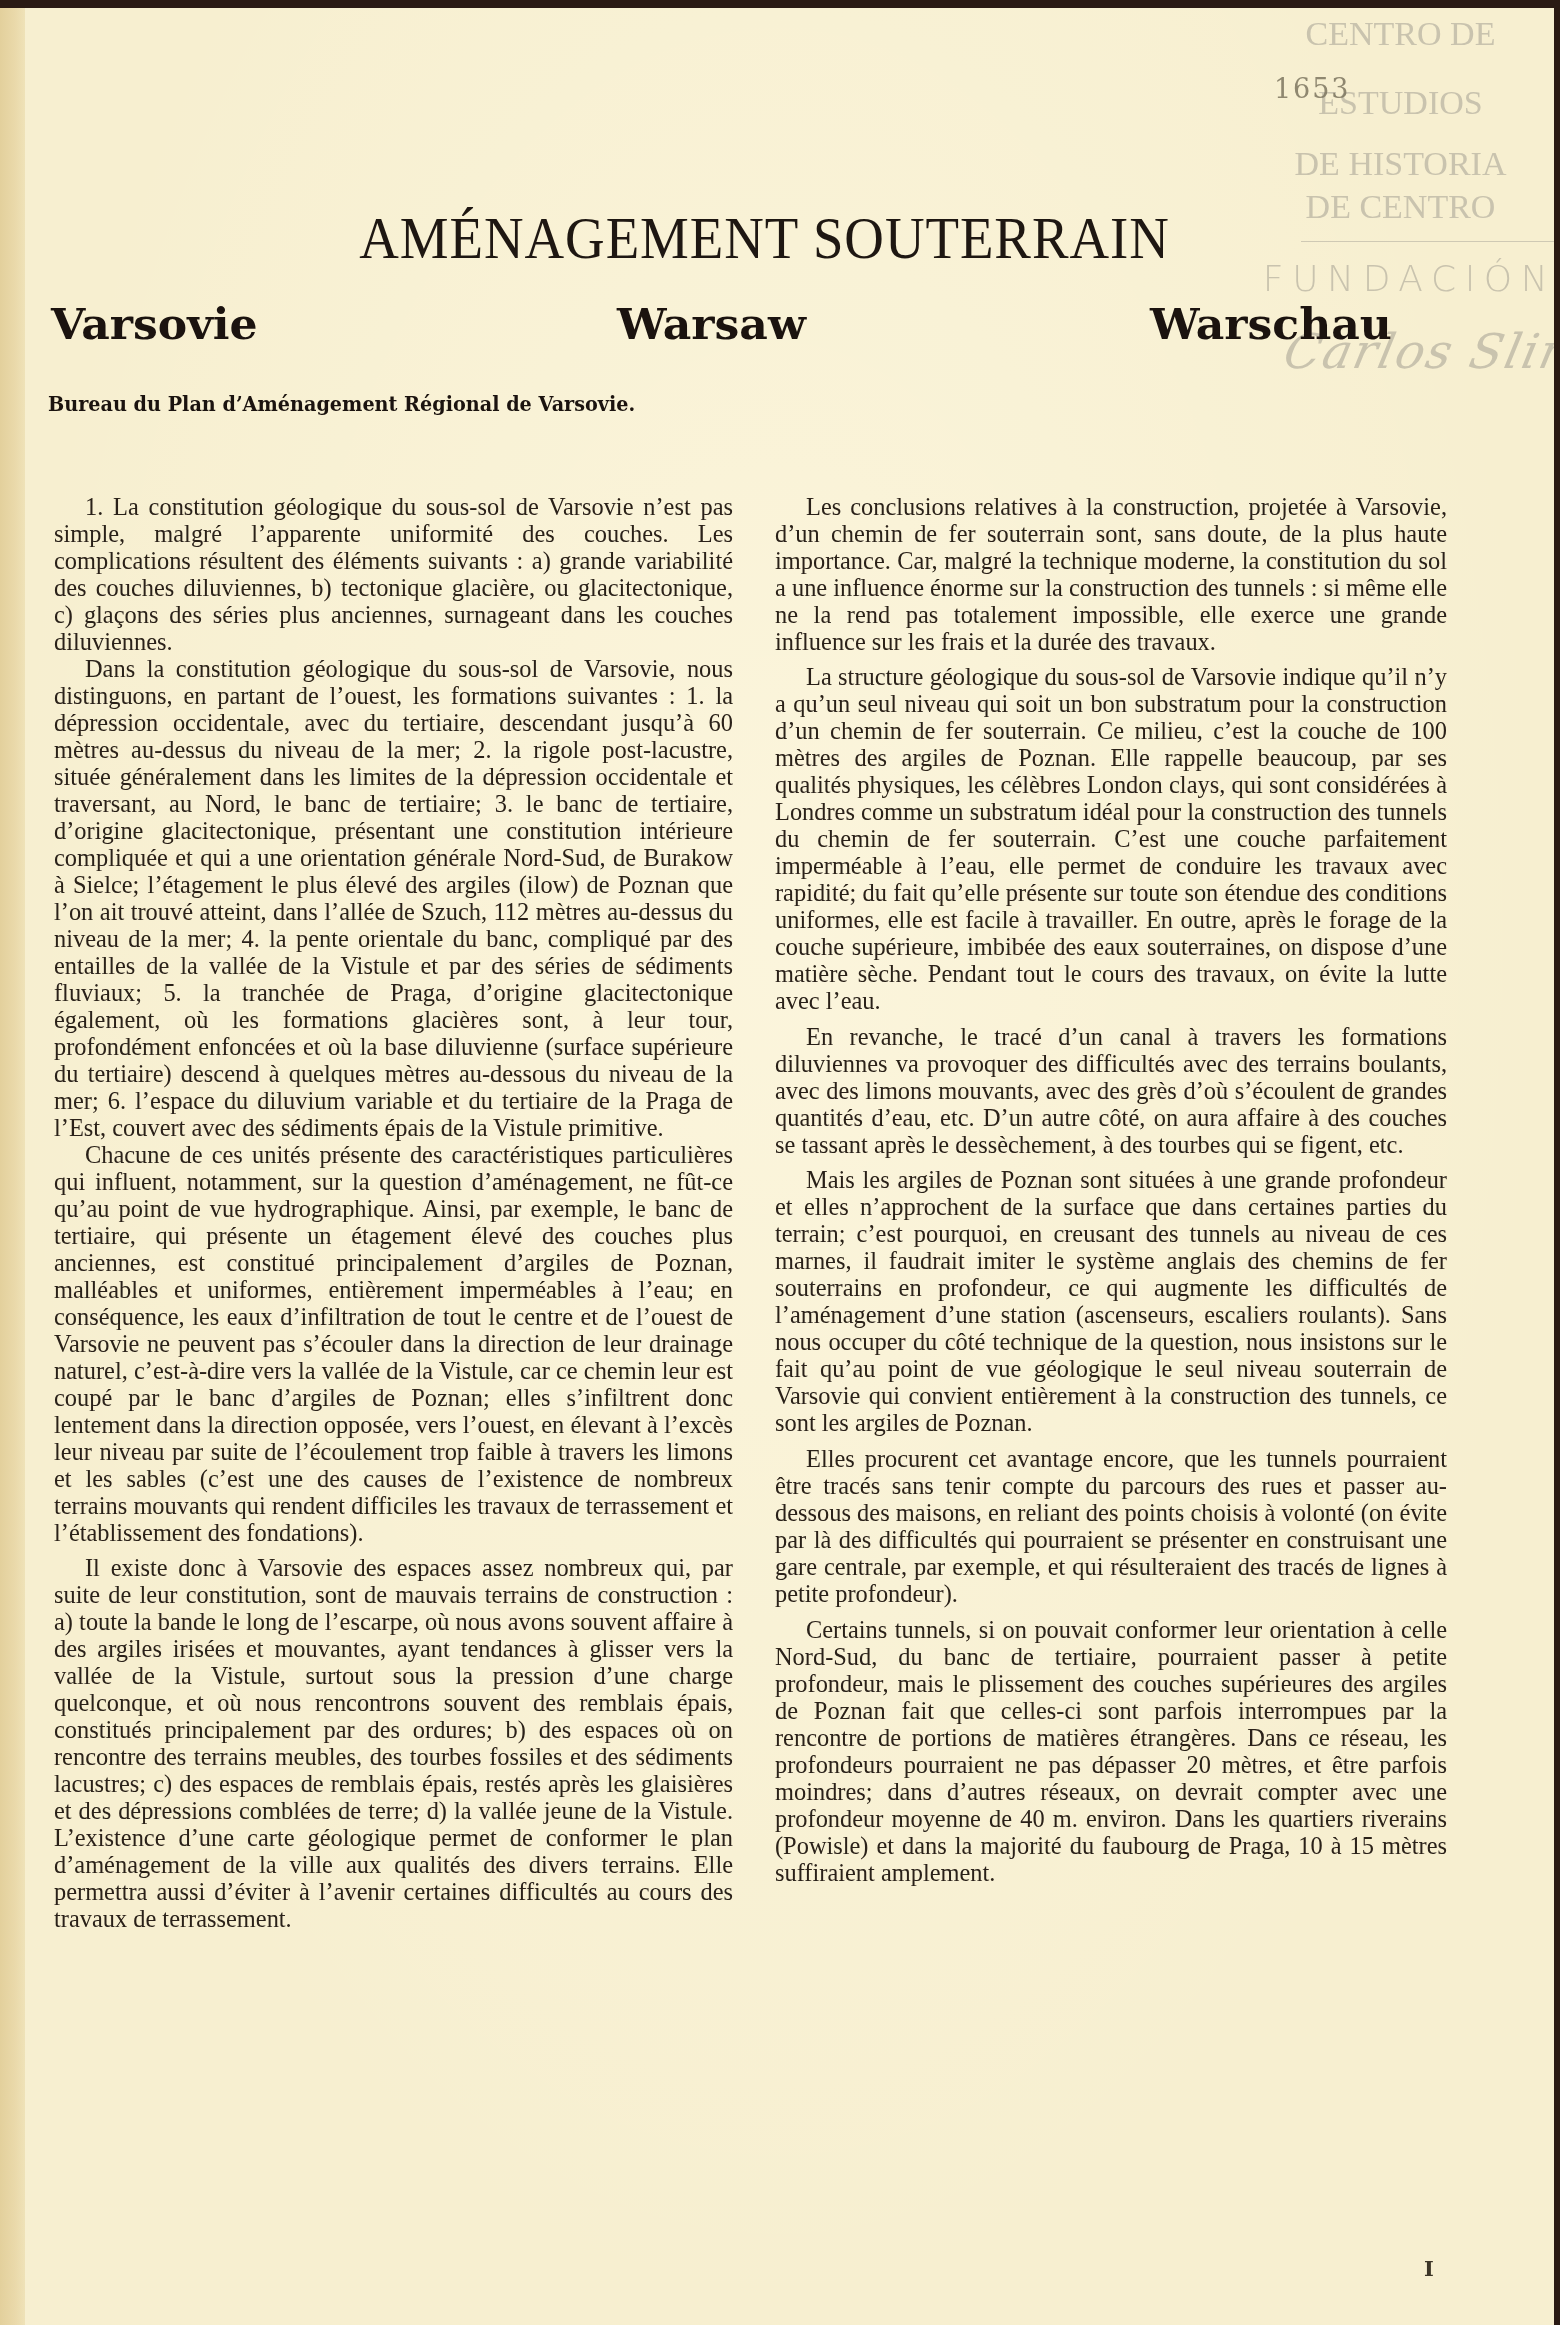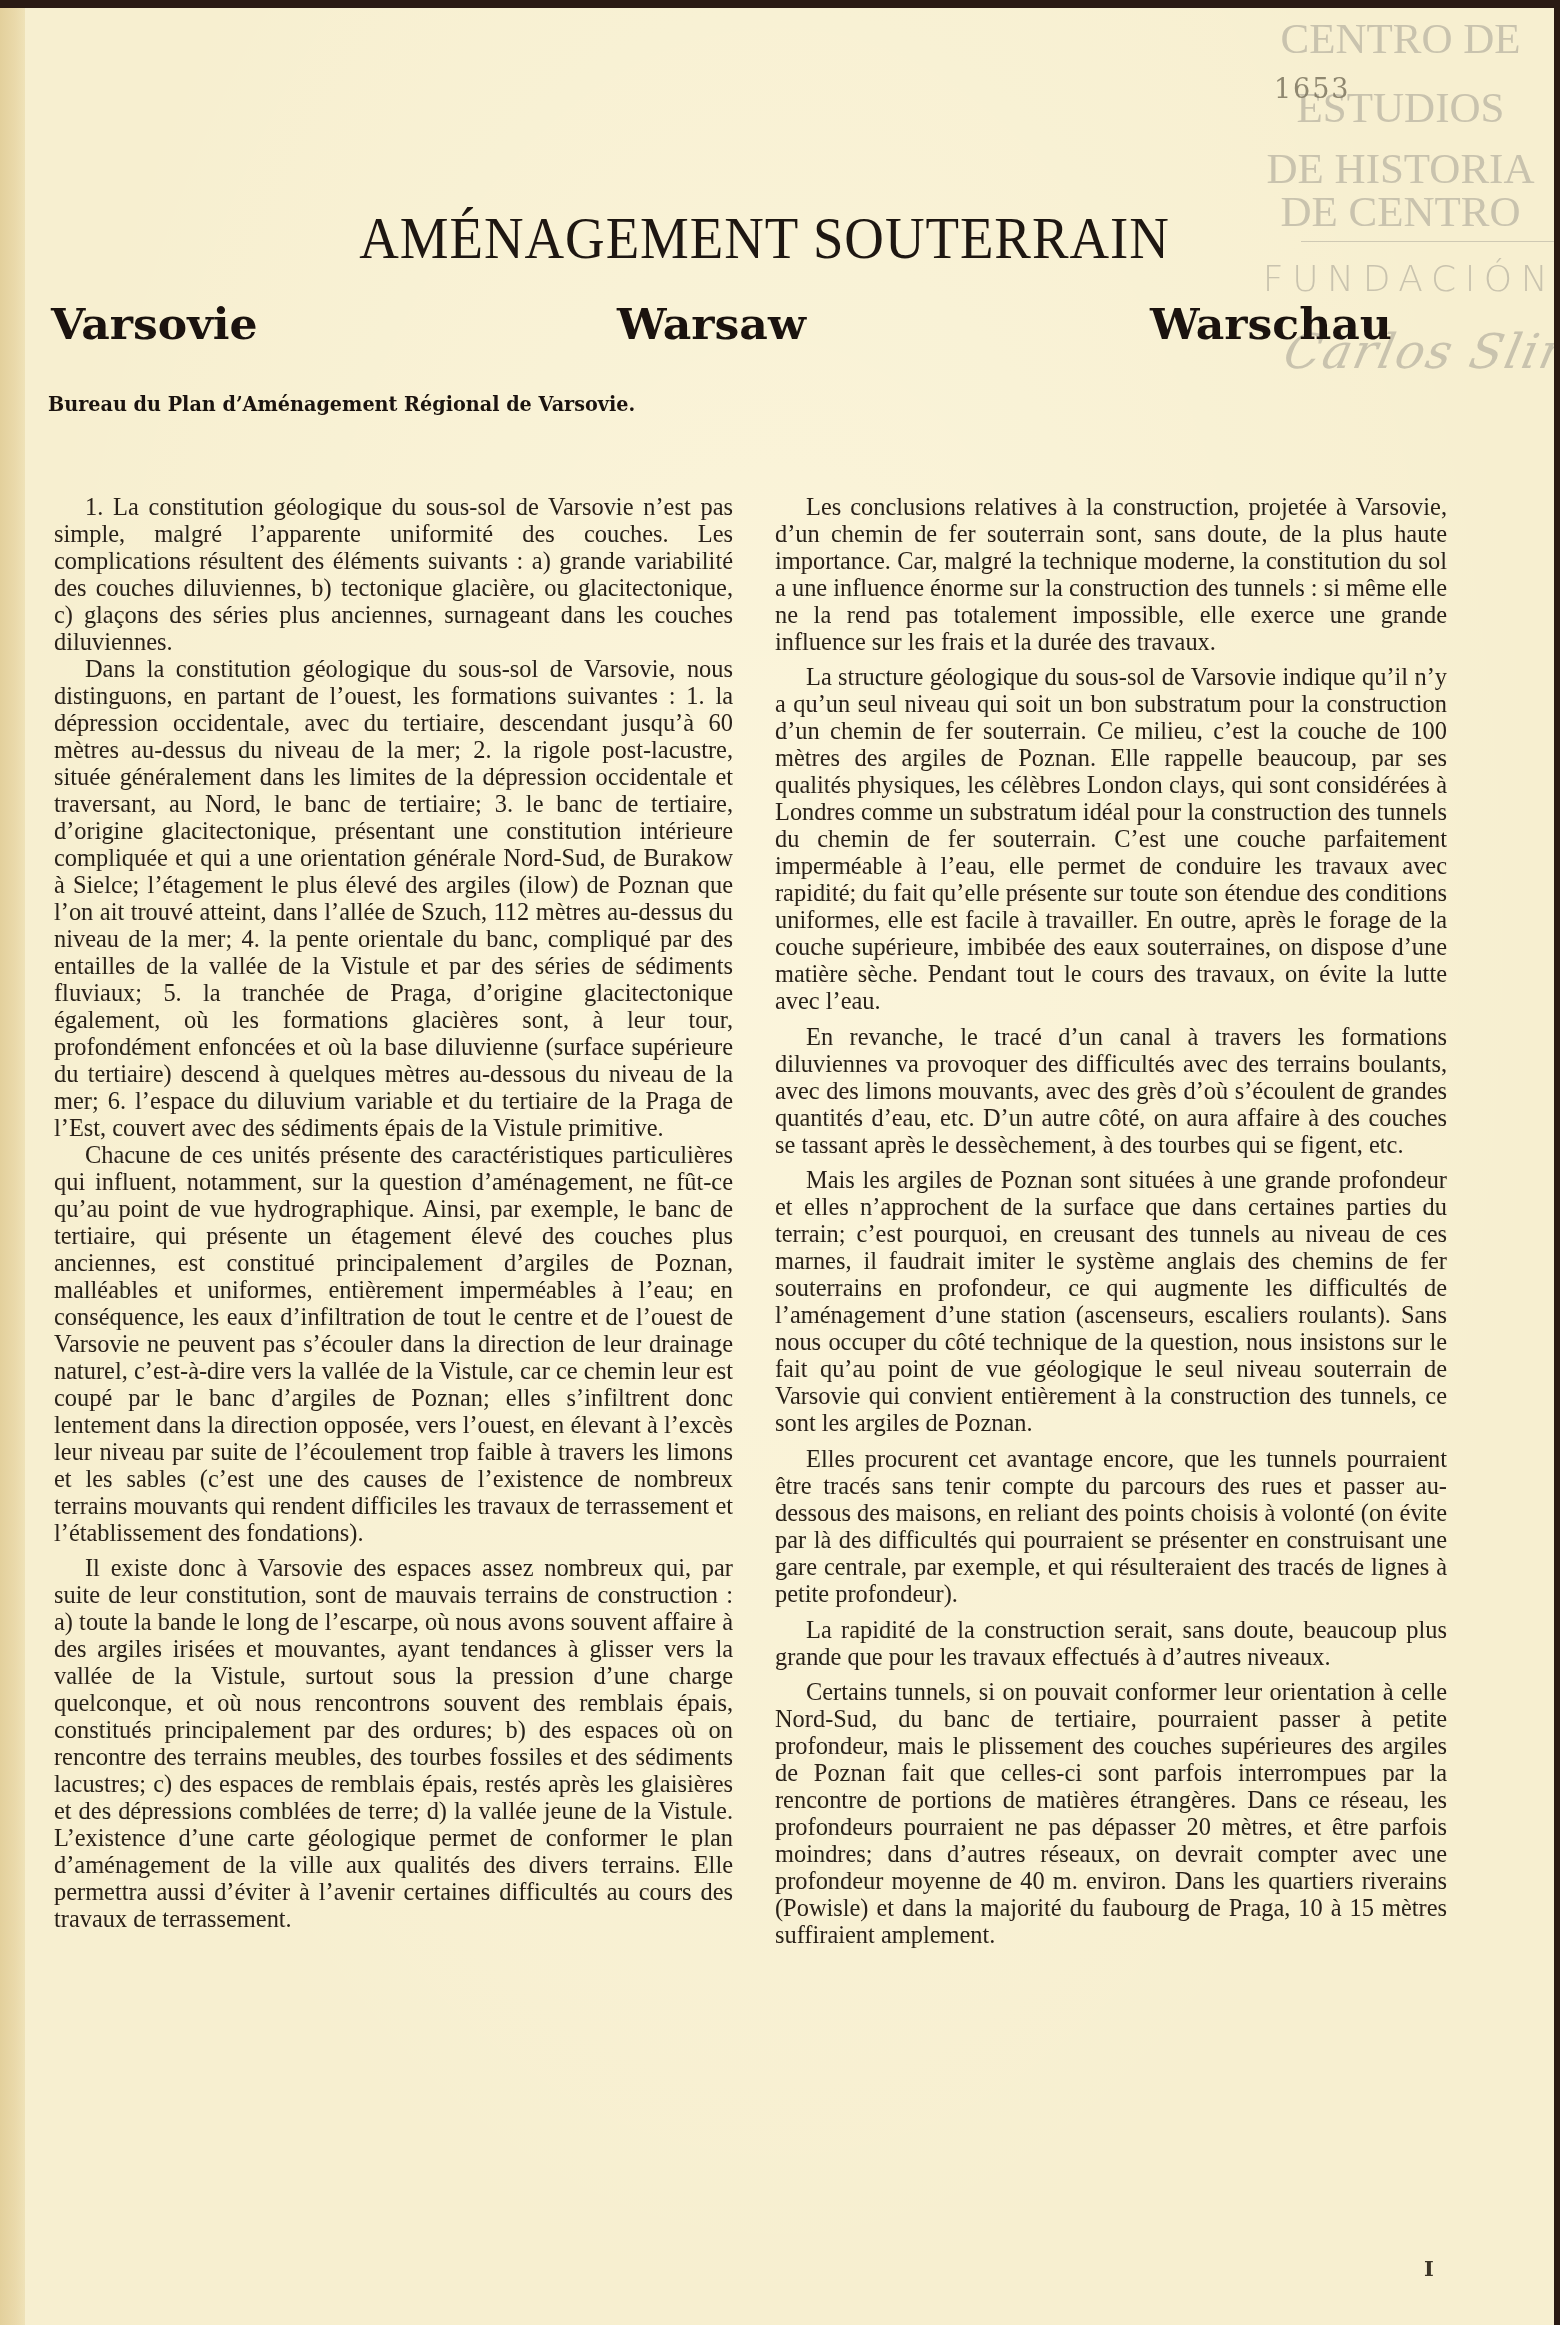--- a/index.html
+++ b/index.html
@@ -20,21 +20,21 @@
       background: linear-gradient(to right, #e3d09c 0%, #ead9aa 60%, #efe2b8 100%);
     }
     .stamp {
       position: absolute; left: 1274px; top: 65px;
       font-family: "DejaVu Serif", serif; font-size: 27px; color: #7d7660;
       letter-spacing: 1.9px; opacity: 0.85;
     }
     .watermark { position: absolute; left: 1247px; top: 0; width: 307px; height: 401px; color: #c9c3ae; }
     .wm-line {
       position: absolute; left: 0; width: 307px; text-align: center;
-      font-family: "Liberation Serif", serif; font-size: 43px; line-height: 1; white-space: nowrap;
+      font-family: "Liberation Serif", serif; font-size: 34px; line-height: 1; white-space: nowrap;
     }
     .wm-rule { position: absolute; left: 54px; top: 233px; width: 258px; height: 1.9px; background: #cfc9b4; }
     .wm-fund {
       position: absolute; left: 9.6px; top: 250px; width: 306px; text-align: center;
       font-family: "DejaVu Sans", sans-serif; font-size: 36px; letter-spacing: 8.6px; font-weight: 300; white-space: nowrap;
     }
     .wm-sig {
       position: absolute; left: 38px; top: 315px; width: 277px; text-align: center;
       font-family: "DejaVu Serif", serif; font-style: italic; font-size: 48px; letter-spacing: 1.9px; white-space: nowrap;
       transform: skewX(-12deg);
@@ -105,20 +105,19 @@
     <p>Chacune de ces unités présente des caractéristiques particulières qui influent, notamment, sur la question d’aménagement, ne fût-ce qu’au point de vue hydrographique. Ainsi, par exemple, le banc de tertiaire, qui présente un étagement élevé des couches plus anciennes, est constitué principalement d’argiles de Poznan, malléables et uniformes, entièrement imperméables à l’eau; en conséquence, les eaux d’infiltration de tout le centre et de l’ouest de Varsovie ne peuvent pas s’écouler dans la direction de leur drainage naturel, c’est-à-dire vers la vallée de la Vistule, car ce chemin leur est coupé par le banc d’argiles de Poznan; elles s’infiltrent donc lentement dans la direction opposée, vers l’ouest, en élevant à l’excès leur niveau par suite de l’écoulement trop faible à travers les limons et les sables (c’est une des causes de l’existence de nombreux terrains mouvants qui rendent difficiles les travaux de terrassement et l’établissement des fondations).</p>
     <p style="margin-top:8.6px">Il existe donc à Varsovie des espaces assez nombreux qui, par suite de leur constitution, sont de mauvais terrains de construction : a) toute la bande le long de l’escarpe, où nous avons souvent affaire à des argiles irisées et mouvantes, ayant tendances à glisser vers la vallée de la Vistule, surtout sous la pression d’une charge quelconque, et où nous rencontrons souvent des remblais épais, constitués principalement par des ordures; b) des espaces où on rencontre des terrains meubles, des tourbes fossiles et des sédiments lacustres; c) des espaces de remblais épais, restés après les glaisières et des dépressions comblées de terre; d) la vallée jeune de la Vistule. L’existence d’une carte géologique permet de conformer le plan d’aménagement de la ville aux qualités des divers terrains. Elle permettra aussi d’éviter à l’avenir certaines difficultés au cours des travaux de terrassement.</p>
   </div>
 
   <div class="col right">
     <p>Les conclusions relatives à la construction, projetée à Varsovie, d’un chemin de fer souterrain sont, sans doute, de la plus haute importance. Car, malgré la technique moderne, la constitution du sol a une influence énorme sur la construction des tunnels : si même elle ne la rend pas totalement impossible, elle exerce une grande influence sur les frais et la durée des travaux.</p>
     <p>La structure géologique du sous-sol de Varsovie indique qu’il n’y a qu’un seul niveau qui soit un bon substratum pour la construction d’un chemin de fer souterrain. Ce milieu, c’est la couche de 100 mètres des argiles de Poznan. Elle rappelle beaucoup, par ses qualités physiques, les célèbres London clays, qui sont considérées à Londres comme un substratum idéal pour la construction des tunnels du chemin de fer souterrain. C’est une couche parfaitement imperméable à l’eau, elle permet de conduire les travaux avec rapidité; du fait qu’elle présente sur toute son étendue des conditions uniformes, elle est facile à travailler. En outre, après le forage de la couche supérieure, imbibée des eaux souterraines, on dispose d’une matière sèche. Pendant tout le cours des travaux, on évite la lutte avec l’eau.</p>
     <p>En revanche, le tracé d’un canal à travers les formations diluviennes va provoquer des difficultés avec des terrains boulants, avec des limons mouvants, avec des grès d’où s’écoulent de grandes quantités d’eau, etc. D’un autre côté, on aura affaire à des couches se tassant après le dessèchement, à des tourbes qui se figent, etc.</p>
     <p>Mais les argiles de Poznan sont situées à une grande profondeur et elles n’approchent de la surface que dans certaines parties du terrain; c’est pourquoi, en creusant des tunnels au niveau de ces marnes, il faudrait imiter le système anglais des chemins de fer souterrains en profondeur, ce qui augmente les difficultés de l’aménagement d’une station (ascenseurs, escaliers roulants). Sans nous occuper du côté technique de la question, nous insistons sur le fait qu’au point de vue géologique le seul niveau souterrain de Varsovie qui convient entièrement à la construction des tunnels, ce sont les argiles de Poznan.</p>
     <p>Elles procurent cet avantage encore, que les tunnels pourraient être tracés sans tenir compte du parcours des rues et passer au-dessous des maisons, en reliant des points choisis à volonté (on évite par là des difficultés qui pourraient se présenter en construisant une gare centrale, par exemple, et qui résulteraient des tracés de lignes à petite profondeur).</p>
-    <p>La rapidité de la construction serait, sans doute, beaucoup plus grande que pour les travaux effectués à d’autres niveaux.</p>
     <p>Certains tunnels, si on pouvait conformer leur orientation à celle Nord-Sud, du banc de tertiaire, pourraient passer à petite profondeur, mais le plissement des couches supérieures des argiles de Poznan fait que celles-ci sont parfois interrompues par la rencontre de portions de matières étrangères. Dans ce réseau, les profondeurs pourraient ne pas dépasser 20 mètres, et être parfois moindres; dans d’autres réseaux, on devrait compter avec une profondeur moyenne de 40 m. environ. Dans les quartiers riverains (Powisle) et dans la majorité du faubourg de Praga, 10 à 15 mètres suffiraient amplement.</p>
   </div>
 
   <div class="page-num">I</div>
 </div>
 <div class="right-edge"></div>
 
 
 </body></html>

